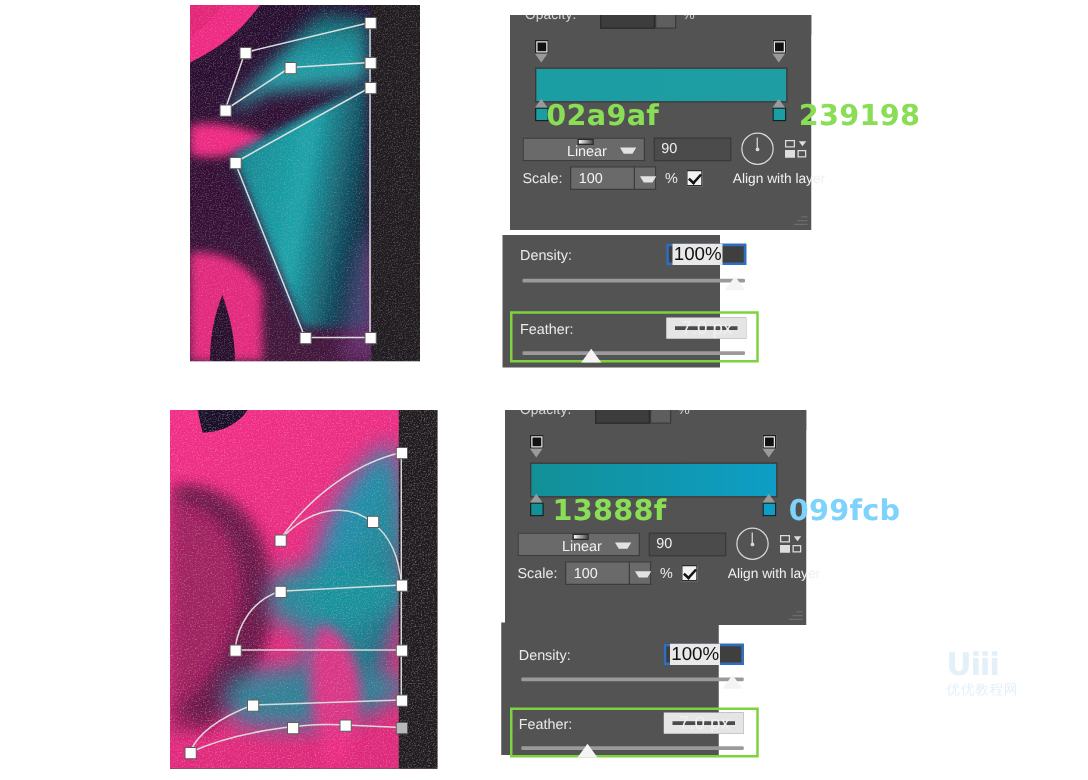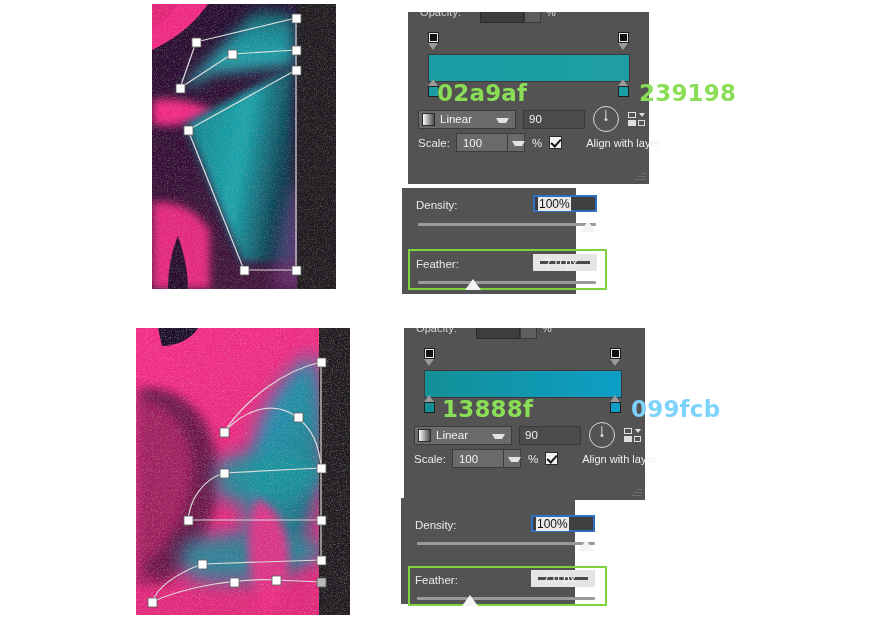--- a/index.html
+++ b/index.html
@@ -143,20 +143,21 @@
     align-items: center;
   }
   .sel-linear {
     width: 98px; height: 19px;
     background: #6a6a6a;
     border: 1px solid #3c3c3c;
     box-sizing: border-box;
     display: flex;
     align-items: center;
     position: relative;
+    flex-direction: column;
   }
   .sel-linear .swatch {
     width: 13px; height: 13px;
     margin-left: 3px;
     background: linear-gradient(90deg,#fdfdfd,#4a4a4a);
     border: 1px solid #2a2a2a;
     box-sizing: border-box;
   }
   .sel-linear .txt {
     margin-left: 5px;
@@ -338,21 +339,21 @@
     position: absolute;
     height: 17px;
     background: #4b4b4b;
     border: 7px solid #e5e5e5;
     box-sizing: border-box;
     display: flex;
     align-items: center;
   }
   .df-field span {
     margin-left: 5px;
-    font-size: 12px;
+    font-size: 15px;
     color: #f0f0f0;
   }
   .df-field.focused {
     border: 2px solid #2f6fc0;
     background: #3f3f3f;
   }
   .df-field.focused span {
     background: #e9e9e9;
     color: #121212;
     padding: 0 1px;
@@ -719,14 +720,18 @@
 
     <div class="hl-box" style="left: 7px; top: 68px; width: 199px; height: 40px; border-color: rgb(126, 210, 63);"></div>
     <div class="df-label" style="left:14px; top:76px;">Feather:</div>
     <div class="df-field" style="left:130px; top:72px; width:64px;">
       <span>7.0 px</span>
     </div>
     <div class="track" style="left:16px; top:99px; width:178px;"></div>
     <div class="knob" style="left:61px; top:97px;"></div>
   </div>
 
+  <div class="wm">
+    <div class="uiii">Uiii</div>
+    <div class="cn">优优教程网</div>
+  </div>
 
 </div>
 
 </body></html>

